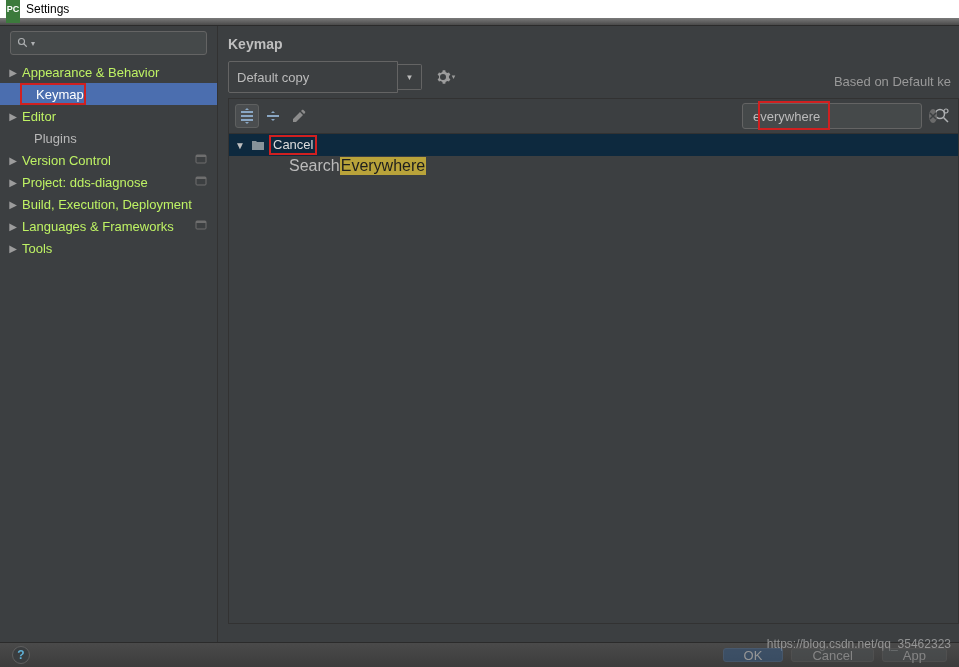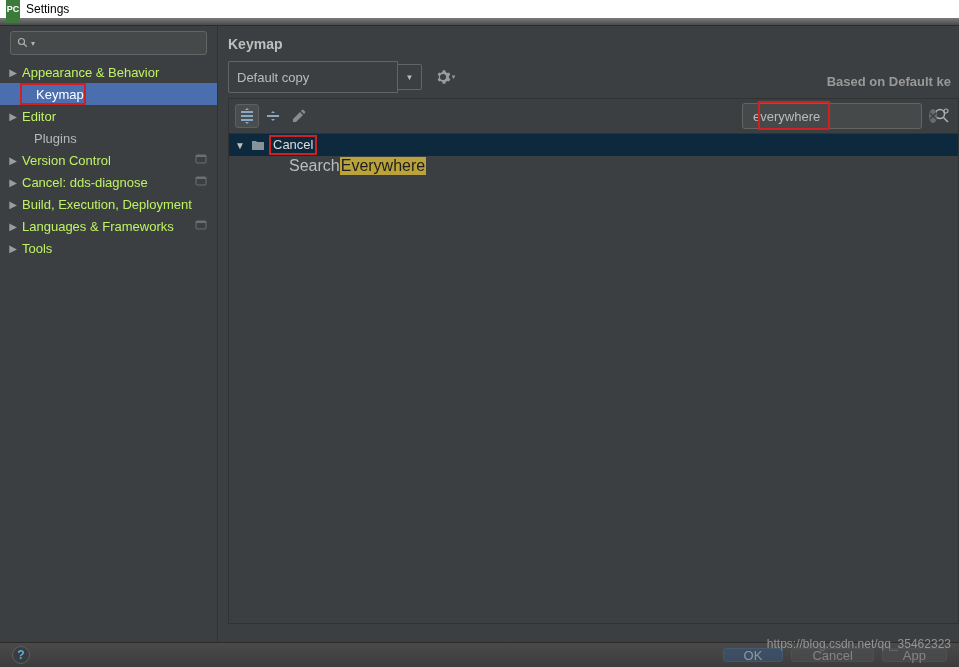--- a/index.html
+++ b/index.html
@@ -41,21 +41,21 @@
 
   
   .content-header { padding: 10px 0 8px 10px; font-size:14px; color:#bfbfbf; font-weight:600; }
   .toolbar-row { display:flex; align-items:center; padding: 4px 0 8px 10px; height:38px; position:relative;}
   .combo { width:170px; height:32px; background:#3c3f41; border:1px solid #646464; border-radius:2px 0 0 2px; display:flex; align-items:center; padding:0 8px; color:#bbb; font-size:13px; }
   .combo-dd { width:24px; height:26px; border:1px solid #646464; border-left:none; border-radius:0 2px 2px 0; display:flex; align-items:center; justify-content:center; background:#3c3f41;}
   .combo-dd span{font-size:8px;color:#bbb;}
   .gear-btn { margin-left:12px; width:22px; height:22px; display:flex; align-items:center; justify-content:center; }
   .gear-btn svg{width:16px;height:16px;fill:#9c9c9c;}
   .gear-dd{font-size:7px;color:#9c9c9c;margin-left:1px;}
-  .based-on { position:absolute; right:8px; top:14px; color:#999; font-size:13px;font-weight:bold;}
+  .based-on { position:absolute; right:8px; top:14px; color:#999; font-size:13px;}
 
   
   .toolbar2 { height:36px; background:#3c3f41; border:1px solid #323232; margin:0 0 0 10px; display:flex; align-items:center; padding: 0 6px; position:relative;}
   .tbtn { width:24px; height:24px; display:flex; align-items:center; justify-content:center; margin-right:2px; border-radius:3px;}
   .tbtn.active{ border:1px solid #5e6060; background:#4a4d4f;}
   .tbtn svg{width:16px;height:16px;fill:#8aa7c4;}
   .tbtn.plain svg{fill:#8c8c8c;}
   .flex-spacer{flex:1;}
   .action-search { width:180px; height:26px; background:#45494a; border:1px solid #646464; border-radius:3px; display:flex; align-items:center; padding:0 6px; position:relative;}
   .action-search svg.mag{width:13px;height:13px;fill:#afb1b3;}
@@ -129,21 +129,21 @@
       <div class="tree-item">
         <span class="arrow">▶</span>
         <span class="label bold">Version Control</span>
         <span class="tail-icon"><svg viewBox="0 0 12 12">
               <rect x="1" y="2" width="10" height="8" rx="1" fill="none" stroke="#6e6e6e"></rect>
               <rect x="1" y="2" width="10" height="2" fill="#6e6e6e"></rect>
             </svg></span>
       </div>
       <div class="tree-item">
         <span class="arrow">▶</span>
-        <span class="label bold">Cancel: dds-diagnose</span>
+        <span class="label bold">Project: dds-diagnose</span>
         <span class="tail-icon"><svg viewBox="0 0 12 12">
               <rect x="1" y="2" width="10" height="8" rx="1" fill="none" stroke="#6e6e6e"></rect>
               <rect x="1" y="2" width="10" height="2" fill="#6e6e6e"></rect>
             </svg></span>
       </div>
       <div class="tree-item">
         <span class="arrow">▶</span>
         <span class="label bold">Build, Execution, Deployment</span>
       </div>
       <div class="tree-item">

